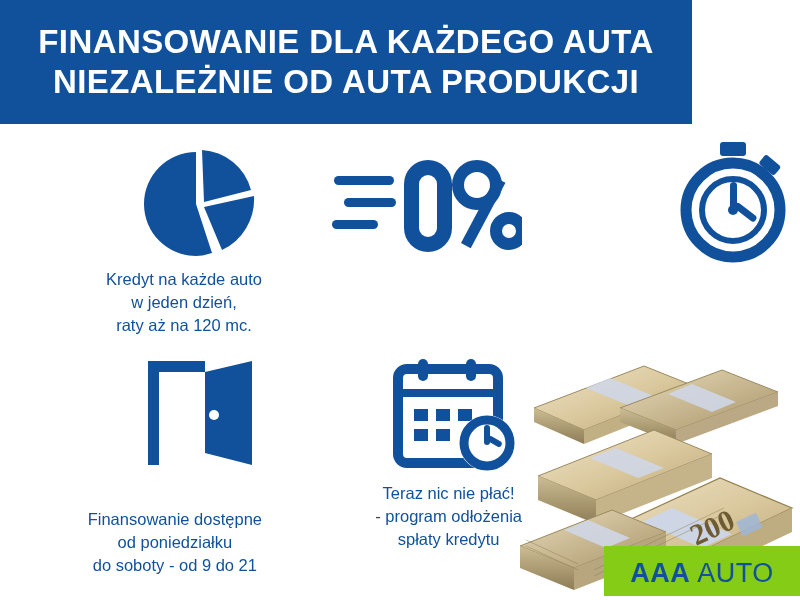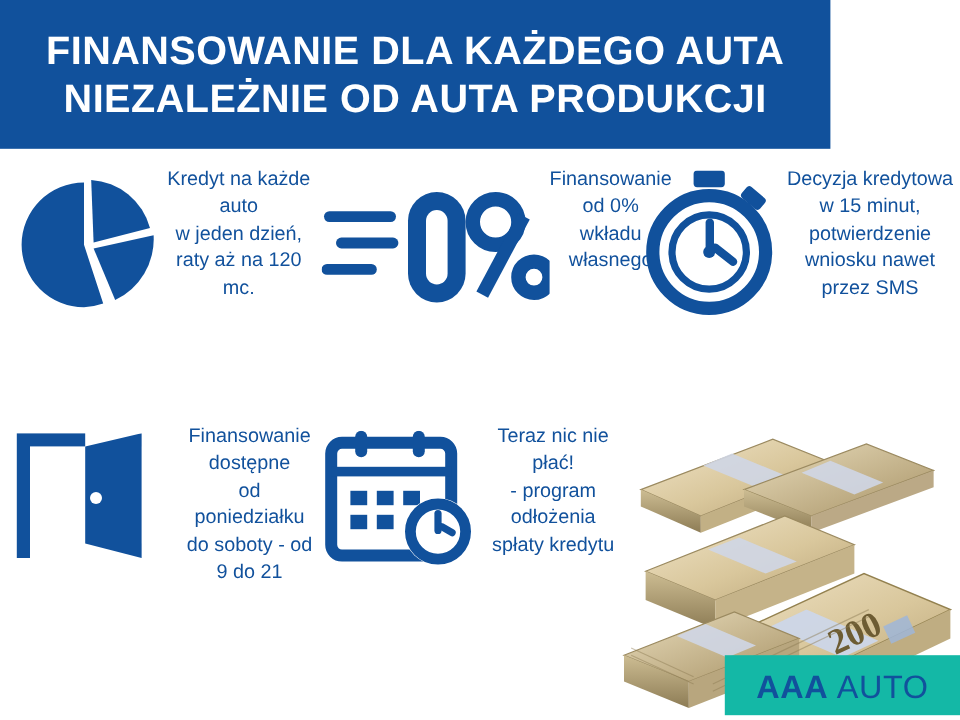--- a/index.html
+++ b/index.html
@@ -50,22 +50,22 @@
     position: absolute;
     left: 0;
     top: 124px;
     width: 800px;
     height: 476px;
   }
   .cell {
     position: absolute;
     box-sizing: border-box;
     display: flex;
-    flex-direction: row;
-    align-items: flex-start;
+    flex-direction: column;
+    align-items: flex-end;
   }
   .cell .icon-wrap {
     height: 130px;
     display: flex;
     align-items: center;
     justify-content: center;
   }
   .cell .caption {
     color: #11519c;
     font-size: 16.5px;
@@ -92,21 +92,21 @@
     overflow: hidden;
   }
 
   
   .logo {
     position: absolute;
     right: 0;
     bottom: 0;
     width: 196px;
     height: 54px;
-    background: #14b8a6;
+    background: #84cc16;
     display: flex;
     align-items: center;
     justify-content: center;
   }
   .logo-text {
     color: #11519c;
     font-weight: bold;
     font-size: 27px;
     letter-spacing: 0.5px;
   }
@@ -154,39 +154,34 @@
           <rect x="2" y="28" width="60" height="9" rx="4.5" fill="#11519c"></rect>
           <rect x="12" y="50" width="52" height="9" rx="4.5" fill="#11519c"></rect>
           <rect x="0" y="72" width="46" height="9" rx="4.5" fill="#11519c"></rect>
           <rect x="72" y="12" width="48" height="92" rx="24" fill="#11519c"></rect>
           <rect x="87" y="27" width="18" height="62" rx="9" fill="#ffffff"></rect>
           <circle cx="145" cy="37" r="19" fill="none" stroke="#11519c" stroke-width="12"></circle>
           <circle cx="177" cy="83" r="13" fill="none" stroke="#11519c" stroke-width="12"></circle>
           <rect x="129" y="95" width="74" height="11" transform="rotate(-62 129 95)" fill="#11519c"></rect>
         </svg>
       </div>
-      <div class="caption">Finansowanie od 0%
-wkładu własnego</div>
     </div>
 
     <div class="cell c3">
       <div class="icon-wrap">
         <svg width="126" height="122" viewBox="0 0 126 122">
           <rect x="50" y="0" width="26" height="14" rx="3" fill="#11519c"></rect>
           <rect x="96" y="12" width="20" height="12" rx="3" transform="rotate(40 96 12)" fill="#11519c"></rect>
           <circle cx="63" cy="68" r="47" fill="none" stroke="#11519c" stroke-width="11"></circle>
           <circle cx="63" cy="68" r="31" fill="none" stroke="#11519c" stroke-width="6"></circle>
           <rect x="60" y="40" width="7" height="30" rx="3.5" fill="#11519c"></rect>
           <rect x="63" y="65" width="7" height="26" rx="3.5" transform="rotate(-52 63 65)" fill="#11519c"></rect>
           <circle cx="63" cy="68" r="5" fill="#11519c"></circle>
         </svg>
       </div>
-      <div class="caption">Decyzja kredytowa
-w 15 minut, potwierdzenie
-wniosku nawet przez SMS</div>
     </div>
 
     <div class="cell c4">
       <div class="icon-wrap">
         <svg width="120" height="112" viewBox="0 0 120 112">
           <rect x="6" y="0" width="11" height="104" fill="#11519c"></rect>
           <rect x="17" y="0" width="46" height="11" fill="#11519c"></rect>
           <path d="M63 11 L110 0 L110 104 L63 92 Z" fill="#11519c"></path>
           <circle cx="72" cy="54" r="5" fill="#ffffff"></circle>
         </svg>

